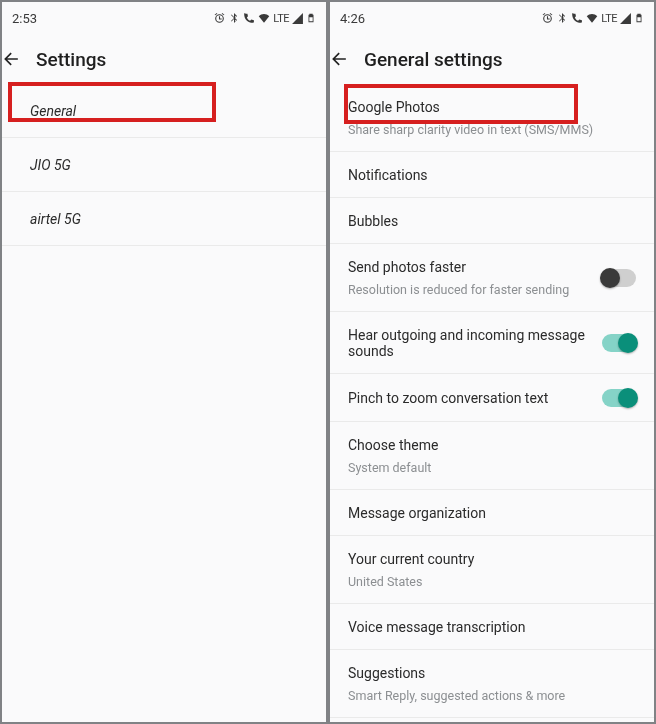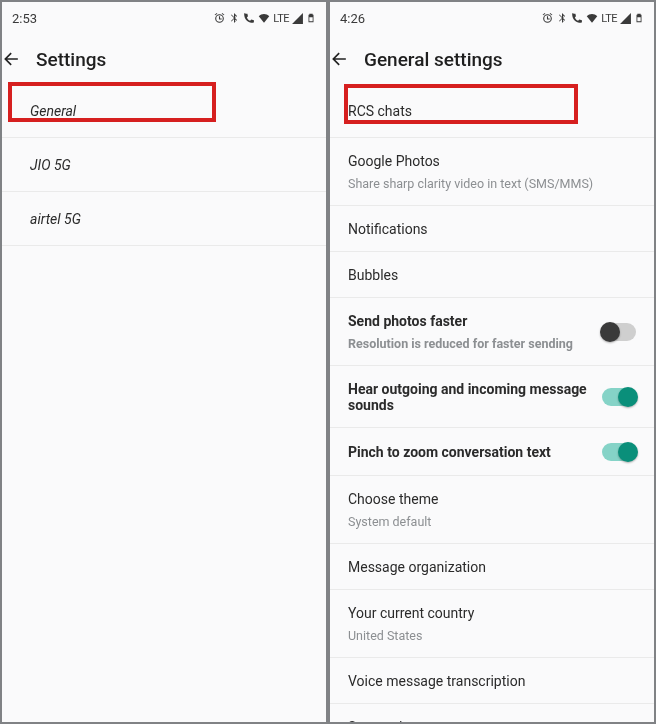--- a/index.html
+++ b/index.html
@@ -76,21 +76,20 @@
     margin-top: 7px;
   }
   .row-sep {
     border-bottom: 1px solid #eaeaea;
   }
   .row-toggle {
     display: flex;
     align-items: center;
     justify-content: center;
     gap: 10px;
-    font-weight: bold;
   }
   .row-toggle .text { flex: 1; }
   .highlight-box {
     position: absolute;
     border: 4px solid #d61f1f;
     pointer-events: none;
   }
   
   .switch {
     width: 34px; height: 18px;
@@ -225,23 +224,20 @@
     <span class="back-icon">
       <svg viewBox="0 0 24 24" width="20" height="20" fill="none" stroke="#222" stroke-width="2">
           <path d="M19 12H5m6-7l-7 7 7 7"></path>
         </svg>
     </span>
     <span class="header-title">General settings</span>
   </div>
 
   <div class="list">
 
-    <div class="row row-sep" style="padding-top:18px;padding-bottom:18px;">
-      <div class="title">RCS chats</div>
-    </div>
 
     <div class="row row-sep">
       <div class="title">Google Photos</div>
       <div class="subtitle">Share sharp clarity video in text (SMS/MMS)</div>
     </div>
 
     <div class="row row-sep">
       <div class="title">Notifications</div>
     </div>
 

